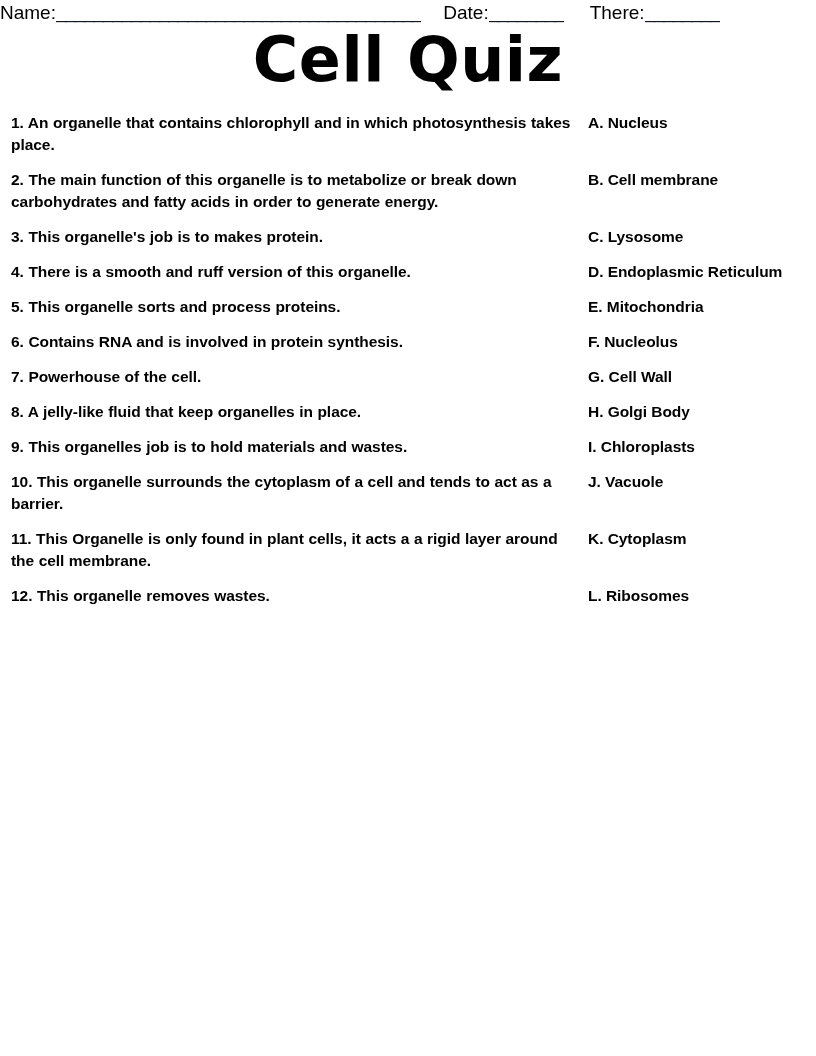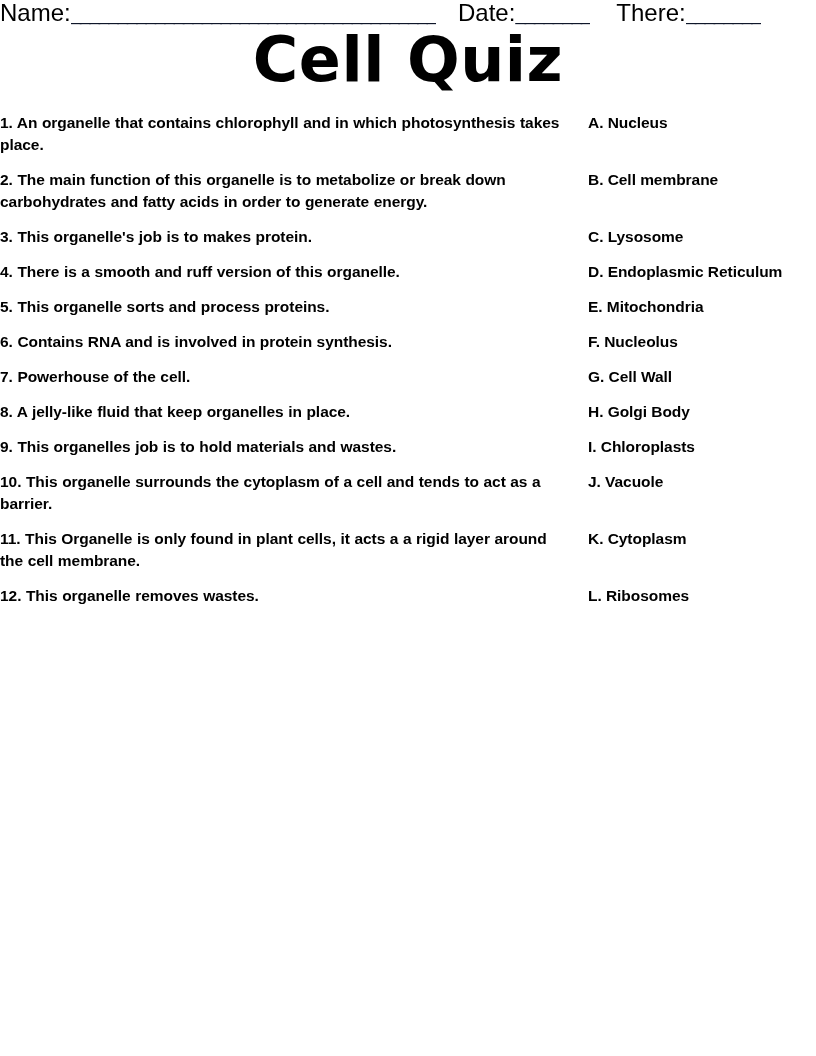--- a/index.html
+++ b/index.html
@@ -42,21 +42,21 @@
     line-height: 24px;
     white-space: nowrap;
   }
   .field {
     display: inline-flex;
     align-items: baseline;
     white-space: nowrap;
   }
   .field-label {
     font-weight: 400;
-    font-size: 24px;
+    font-size: 19px;
     letter-spacing: 0px;
   }
   .field-line {
     display: inline-block;
     font-size: 19px;
     font-weight: 400;
     letter-spacing: -1.2px;
     overflow: hidden;
     color: #0f172a;
     transform: translateY(-1px);
@@ -83,20 +83,21 @@
   .quiz-body {
     position: absolute;
     left: 0;
     top: 112px;
     width: 816px;
   }
   .quiz-row {
     position: relative;
     width: 735px;
     margin-bottom: 13px;
+    padding-left: 11px;
   }
   .q-text {
     width: 572px;
     font-size: 15.5px;
     font-weight: 700;
     line-height: 22px;
     letter-spacing: -0.05px;
     text-align: left;
     word-spacing: 0.3px;
   }

